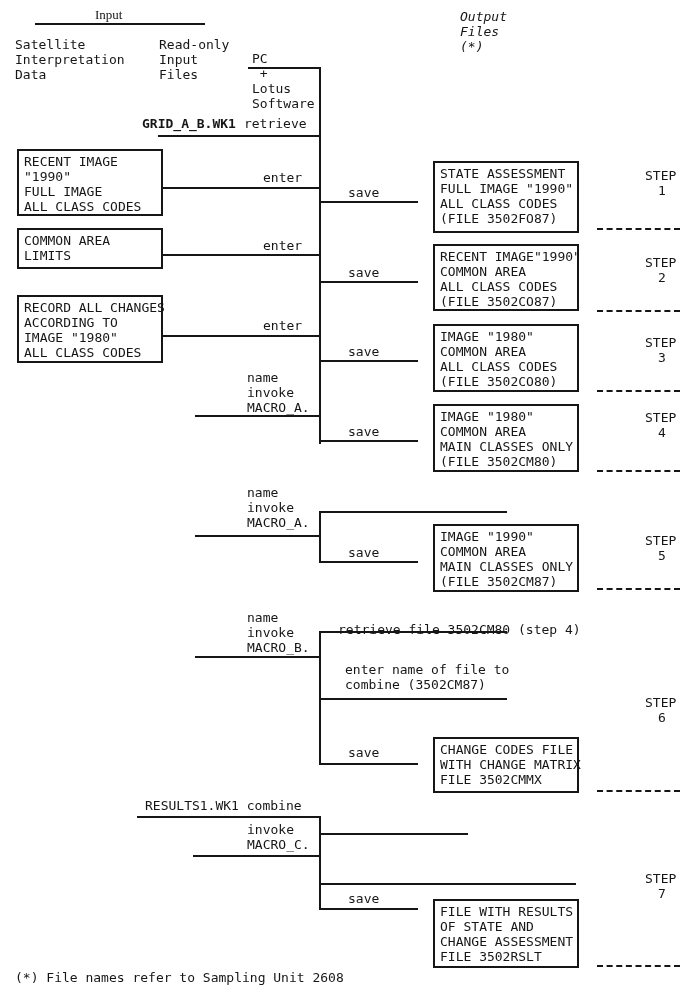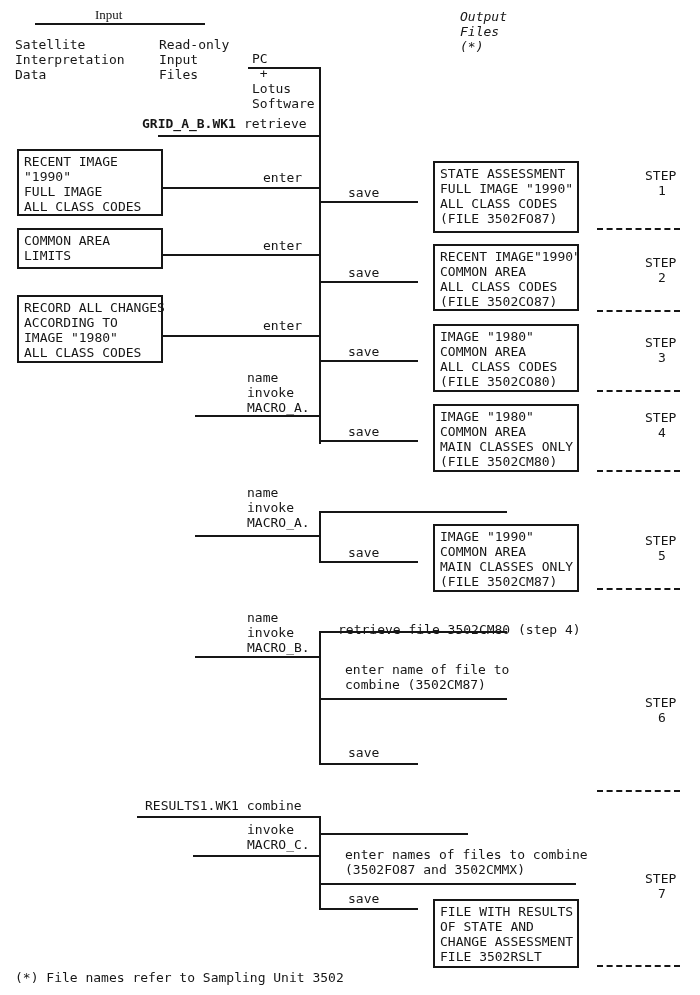--- a/index.html
+++ b/index.html
@@ -101,22 +101,20 @@
   <div class="t" style="left:348px;top:745px;">save</div>
   <div class="hl" style="left:320px;top:763px;width:98px;"></div>
 
   <div class="t" style="left:145px;top:798px;">RESULTS1.WK1 combine</div>
   <div class="hl" style="left:137px;top:816px;width:184px;"></div>
   <div class="vl" style="left:319px;top:816px;height:94px;"></div>
   <div class="t" style="left:247px;top:822px;">invoke
 MACRO_C.</div>
   <div class="hl" style="left:193px;top:855px;width:128px;"></div>
   <div class="hl" style="left:319px;top:833px;width:149px;"></div>
-  <div class="t" style="left:345px;top:847px;">enter names of files to combine
-(3502FO87 and 3502CMMX)</div>
   <div class="hl" style="left:319px;top:883px;width:257px;"></div>
   <div class="t" style="left:348px;top:891px;">save</div>
   <div class="hl" style="left:320px;top:908px;width:98px;"></div>
 
   <div class="box" style="left:433px;top:161px;width:146px;height:72px;">STATE ASSESSMENT
 FULL IMAGE "1990"
 ALL CLASS CODES
 (FILE 3502FO87)</div>
   <div class="box" style="left:433px;top:244px;width:146px;height:67px;">RECENT IMAGE"1990"
 COMMON AREA
@@ -127,20 +125,23 @@
 ALL CLASS CODES
 (FILE 3502CO80)</div>
   <div class="box" style="left:433px;top:404px;width:146px;height:68px;">IMAGE "1980"
 COMMON AREA
 MAIN CLASSES ONLY
 (FILE 3502CM80)</div>
   <div class="box" style="left:433px;top:524px;width:146px;height:68px;">IMAGE "1990"
 COMMON AREA
 MAIN CLASSES ONLY
 (FILE 3502CM87)</div>
+  <div class="box" style="left:433px;top:737px;width:146px;height:56px;">CHANGE CODES FILE
+WITH CHANGE MATRIX
+FILE 3502CMMX</div>
   <div class="box" style="left:433px;top:899px;width:146px;height:69px;">FILE WITH RESULTS
 OF STATE AND
 CHANGE ASSESSMENT
 FILE 3502RSLT</div>
 
   <div class="step" style="left:645px;top:168px;">
       <div>STEP</div>
       <div class="num">1</div>
     </div>
   <div class="step" style="left:645px;top:255px;">
@@ -169,15 +170,15 @@
     </div>
 
   <div class="dash" style="left:597px;top:228px;"></div>
   <div class="dash" style="left:597px;top:310px;"></div>
   <div class="dash" style="left:597px;top:390px;"></div>
   <div class="dash" style="left:597px;top:470px;"></div>
   <div class="dash" style="left:597px;top:588px;"></div>
   <div class="dash" style="left:597px;top:790px;"></div>
   <div class="dash" style="left:597px;top:965px;"></div>
 
-  <div class="t" style="left:15px;top:970px;">(*) File names refer to Sampling Unit 3502</div>
+  <div class="t" style="left:15px;top:970px;">(*) File names refer to Sampling Unit 2608</div>
 
 </div>
 
 </body></html>

